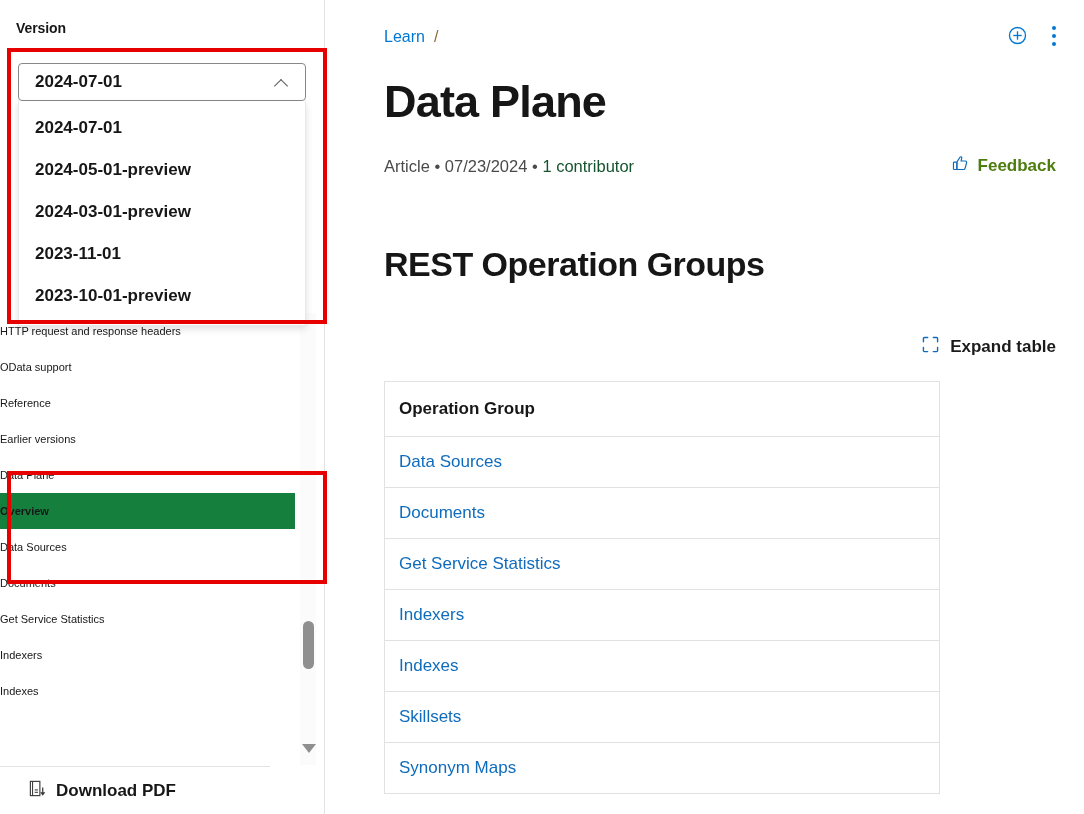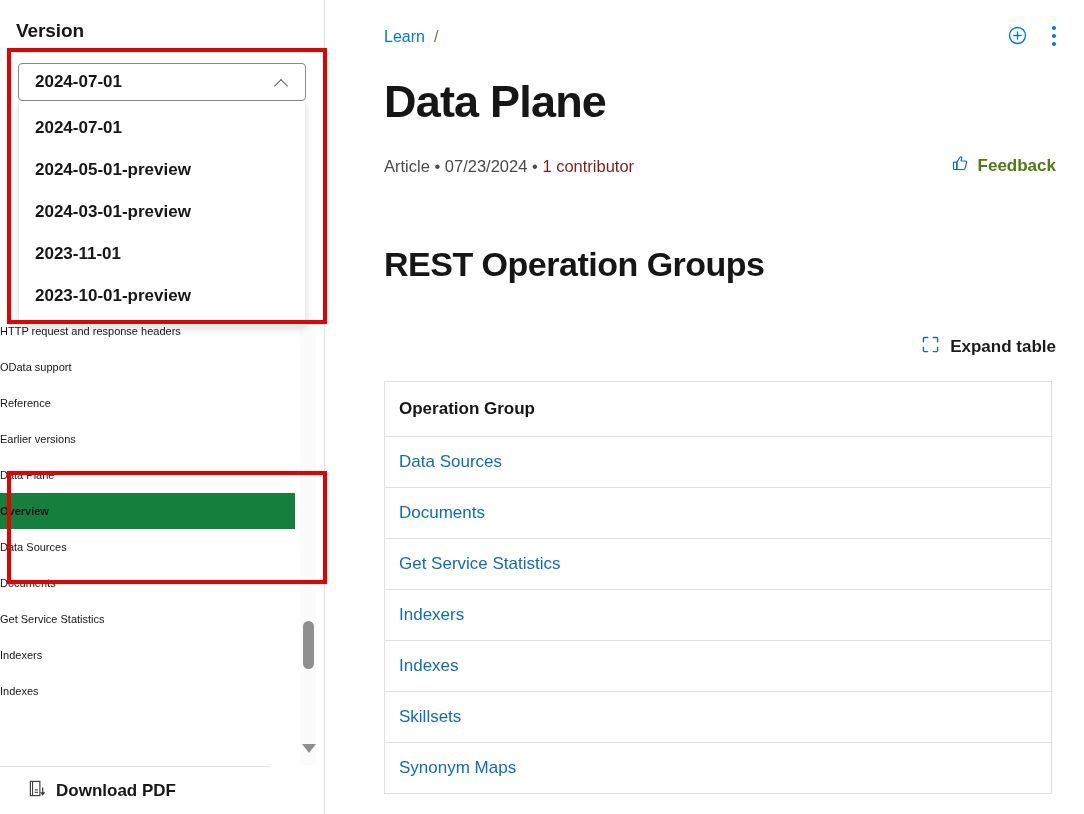--- a/index.html
+++ b/index.html
@@ -23,21 +23,21 @@
     width: 325px;
     height: 814px;
     background: #ffffff;
     border-right: 1px solid #e3e3e3;
     box-sizing: border-box;
   }
   #version-label {
     position: absolute;
     left: 16px;
     top: 20px;
-    font-size: 19px;
+    font-size: 14px;
     font-weight: 700;
     color: #171717;
     letter-spacing: -0.1px;
   }
 
   
   #version-combobox {
     position: absolute;
     left: 18px;
     top: 63px;
@@ -213,21 +213,21 @@
     letter-spacing: -0.8px;
     color: #161616;
   }
   #meta {
     position: absolute;
     left: 59px;
     top: 157px;
     font-size: 16.5px;
     color: #4a4a4a;
   }
-  #meta .contributor { color: #7f1d1d; cursor: pointer; }
+  #meta .contributor { color: #14532d; cursor: pointer; }
   #feedback {
     position: absolute;
     right: 28px;
     top: 154px;
     display: flex;
     align-items: center;
     gap: 8px;
     color: #4d7c0f;
     font-size: 17px;
     font-weight: 700;
@@ -251,21 +251,21 @@
     gap: 11px;
     font-size: 17px;
     font-weight: 700;
     color: #1b1b1b;
     cursor: pointer;
   }
   #op-table {
     position: absolute;
     left: 59px;
     top: 381px;
-    width: 668px;
+    width: 556px;
     border-collapse: collapse;
     border: 1px solid #e1e1e1;
     table-layout: fixed;
   }
   #op-table th {
     text-align: left;
     font-size: 17px;
     font-weight: 700;
     color: #171717;
     padding: 17px 0 17px 14px;

